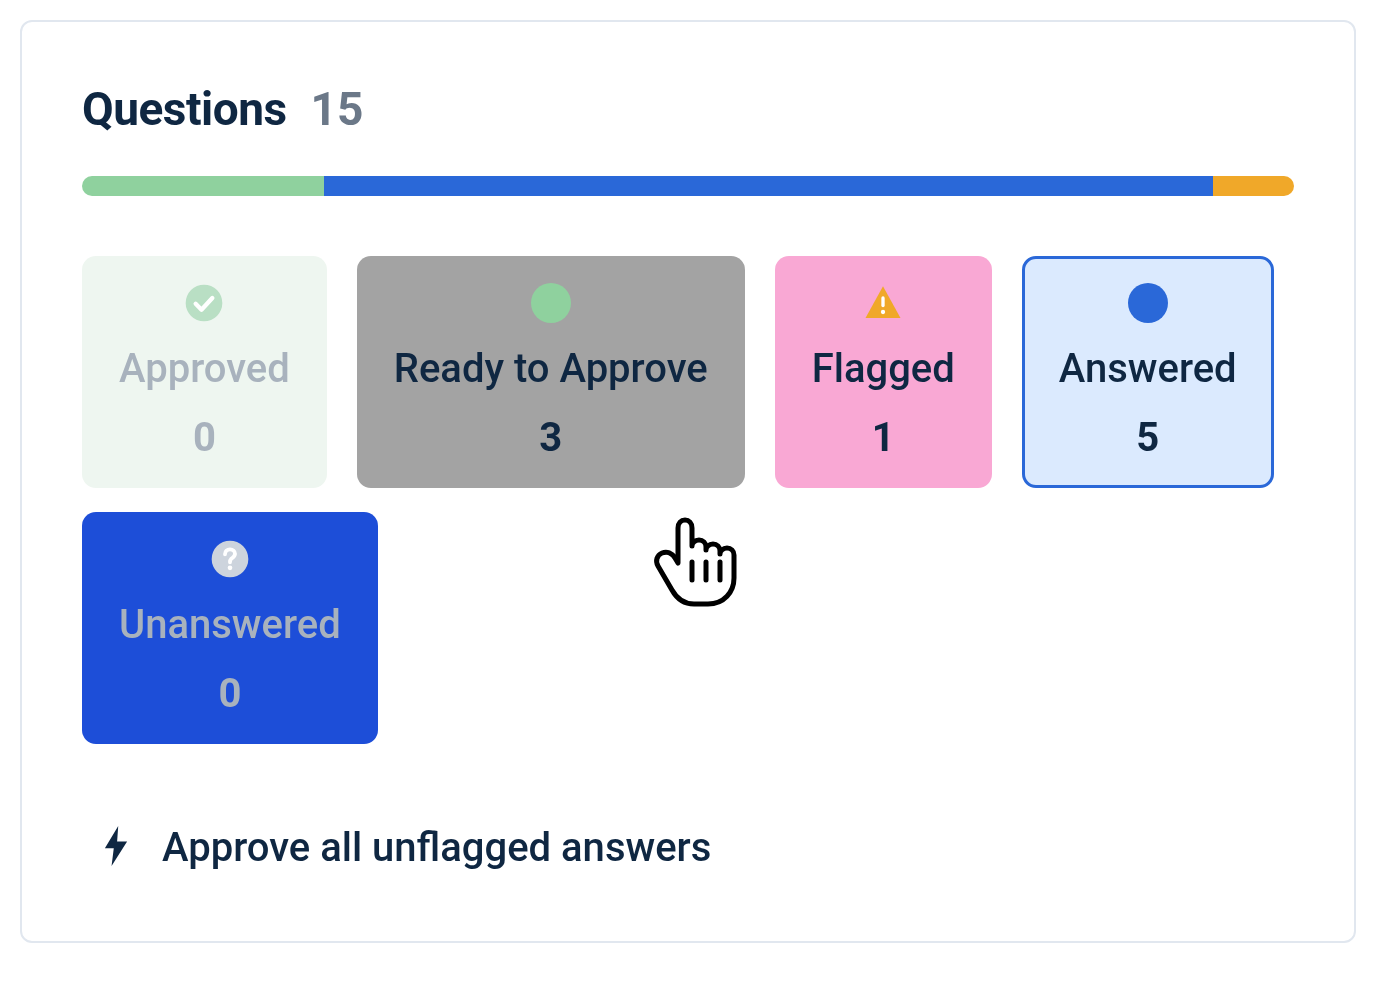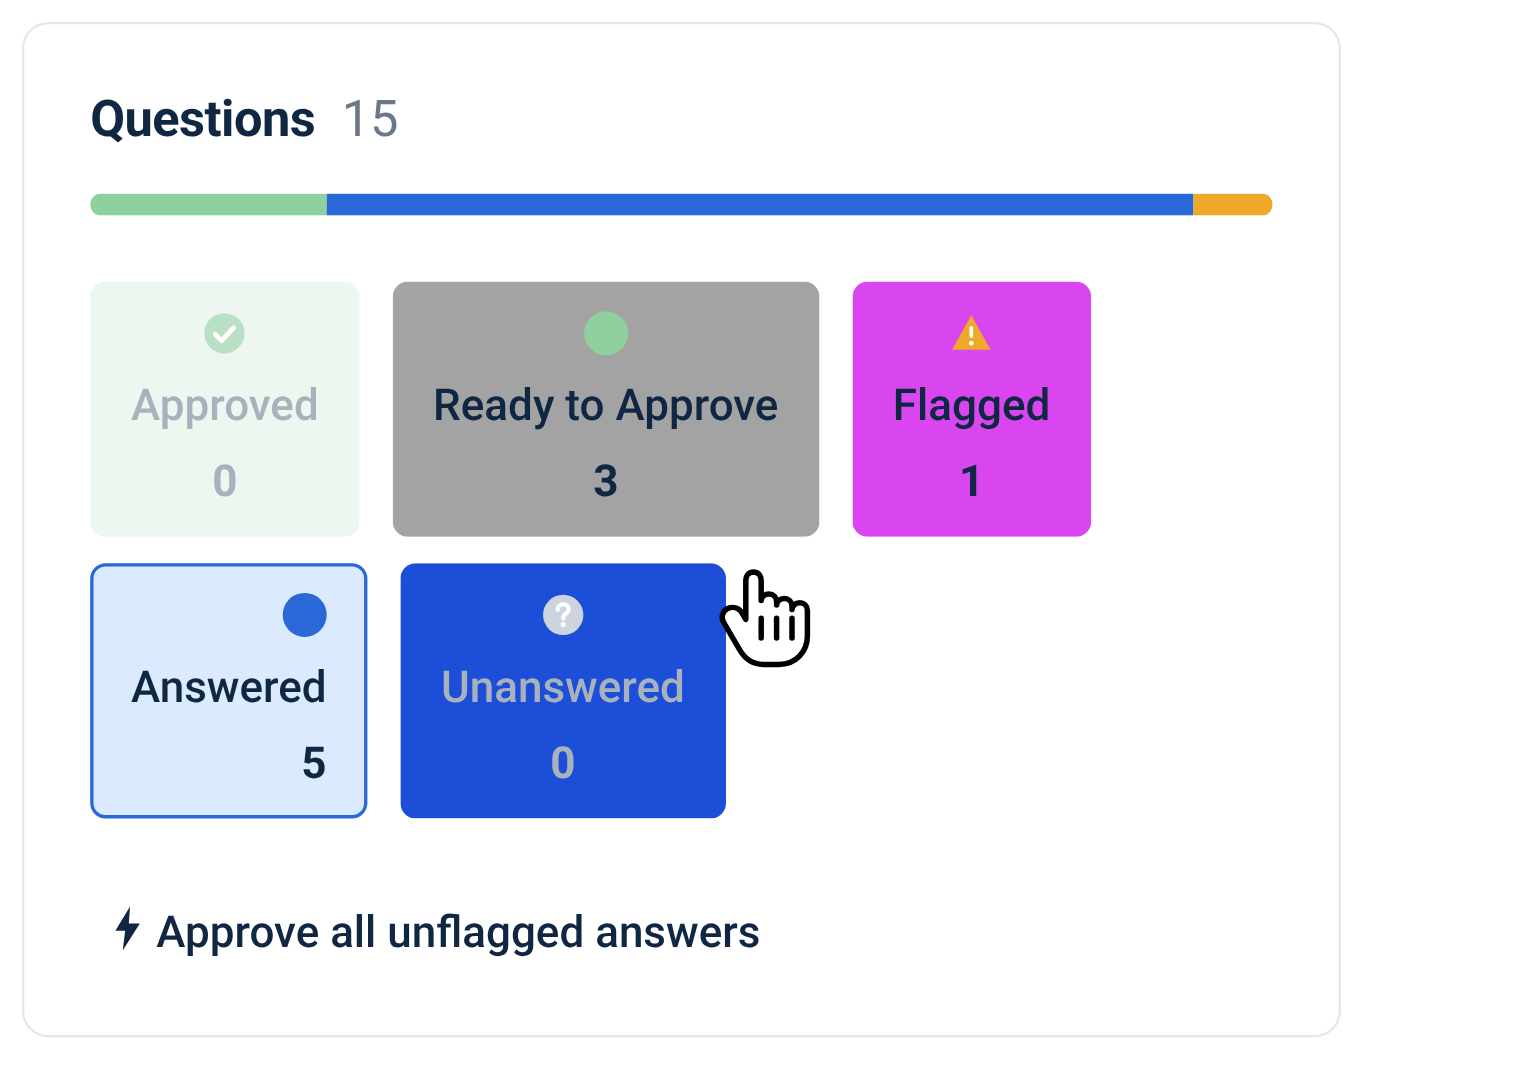--- a/index.html
+++ b/index.html
@@ -6,41 +6,41 @@
     box-sizing: border-box;
     margin: 0;
     padding: 0;
   }
   body {
     font-family: -apple-system, BlinkMacSystemFont, "Segoe UI", Roboto, Helvetica, Arial, sans-serif;
     background: #ffffff;
     padding: 20px;
   }
   .panel {
-    width: 1199px;
+    width: 1336px;
     border: 2px solid #e1e7ef;
-    border-radius: 24px;
+    border-radius: 12px;
     padding: 60px 60px 70px 60px;
     background: #ffffff;
   }
   .header {
     display: flex;
     align-items: baseline;
     gap: 24px;
     margin-bottom: 40px;
   }
   .header-title {
     font-size: 46px;
     font-weight: 700;
     color: #0f2742;
     letter-spacing: -0.5px;
   }
   .header-count {
     font-size: 46px;
-    font-weight: 400;
+    font-weight: 700;
     color: #6b7888;
   }
   .progress-bar {
     display: flex;
     height: 20px;
     border-radius: 10px;
     overflow: hidden;
     margin-bottom: 60px;
   }
   .progress-segment {
@@ -78,30 +78,29 @@
     color: #a8b2bd;
   }
   .chip-ready {
     background: #a3a3a3;
   }
   .chip-ready .chip-label,
   .chip-ready .chip-count {
     color: #0f2742;
   }
   .chip-flagged {
-    background: #d946ef;
+    background: #f9a8d4;
   }
   .chip-flagged .chip-label,
   .chip-flagged .chip-count {
     color: #0f2742;
   }
   .chip-answered {
     background: #dbeafe;
     border-color: #2a68d8;
-    align-items: flex-end;
   }
   .chip-answered .chip-label,
   .chip-answered .chip-count {
     color: #0f2742;
   }
   .chip-unanswered {
     background: #1d4ed8;
   }
   .chip-unanswered .chip-label,
   .chip-unanswered .chip-count {
@@ -114,21 +113,22 @@
     width: 40px;
     height: 40px;
   }
   .dot {
     width: 40px;
     height: 40px;
     border-radius: 50%;
   }
   .action-row {
     display: flex;
-    gap: 12px;
+    align-items: center;
+    gap: 32px;
     padding-left: 20px;
   }
   .action-text {
     font-size: 40px;
     font-weight: 500;
     color: #0f2742;
   }
   .bolt-icon {
     width: 28px;
     height: 40px;

